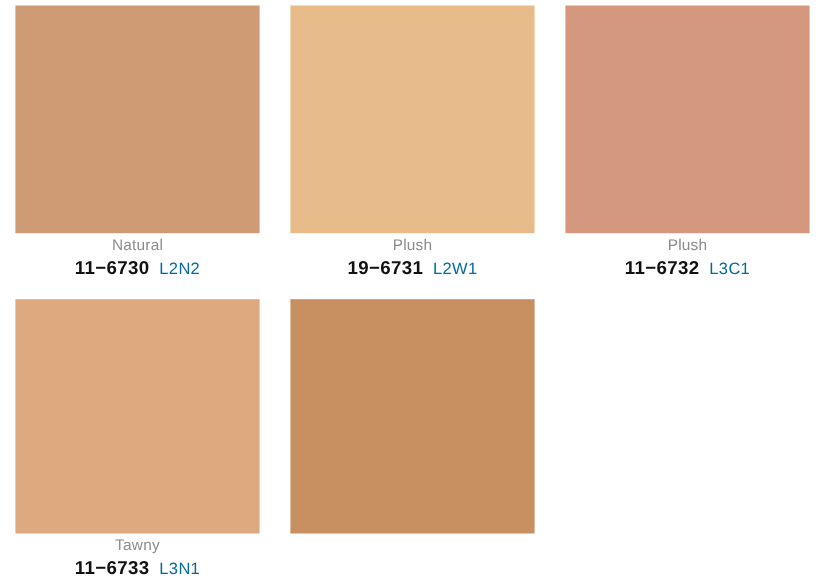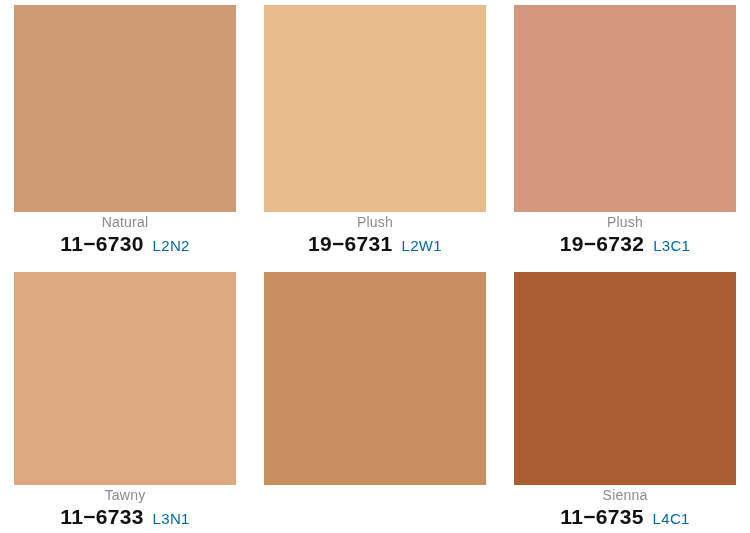--- a/index.html
+++ b/index.html
@@ -57,21 +57,21 @@
     display: flex;
     align-items: baseline;
     justify-content: center;
     gap: 9px;
     line-height: 22px;
     white-space: nowrap;
   }
 
   .swatch-number {
     color: #111111;
-    font-size: 21px;
+    font-size: 17px;
     font-weight: bold;
     letter-spacing: 0.3px;
   }
 
   .swatch-ref {
     color: #0369a1;
     font-size: 15px;
     font-weight: normal;
     letter-spacing: 0.3px;
   }
@@ -104,21 +104,21 @@
         <span class="swatch-ref">L2W1</span>
       </div>
     </div>
   </div>
 
   <div class="swatch-cell row-1 col-3">
     <div class="swatch-chip" style="background: rgb(212, 152, 126);"></div>
     <div class="swatch-caption">
       <div class="swatch-name">Plush</div>
       <div class="swatch-codeline">
-        <span class="swatch-number">19−6732</span>
+        <span class="swatch-number">11−6732</span>
         <span class="swatch-ref">L3C1</span>
       </div>
     </div>
   </div>
 
   <div class="swatch-cell row-2 col-1">
     <div class="swatch-chip" style="background: rgb(223, 169, 127);"></div>
     <div class="swatch-caption">
       <div class="swatch-name">Tawny</div>
       <div class="swatch-codeline">
@@ -127,24 +127,14 @@
       </div>
     </div>
   </div>
 
   <div class="swatch-cell row-2 col-2">
     <div class="swatch-chip" style="background: rgb(200, 144, 96);"></div>
     <div class="swatch-caption">
     </div>
   </div>
 
-  <div class="swatch-cell row-2 col-3">
-    <div class="swatch-chip" style="background: rgb(169, 93, 49);"></div>
-    <div class="swatch-caption">
-      <div class="swatch-name">Sienna</div>
-      <div class="swatch-codeline">
-        <span class="swatch-number">11−6735</span>
-        <span class="swatch-ref">L4C1</span>
-      </div>
-    </div>
-  </div>
 
 </div>
 
 </body></html>

